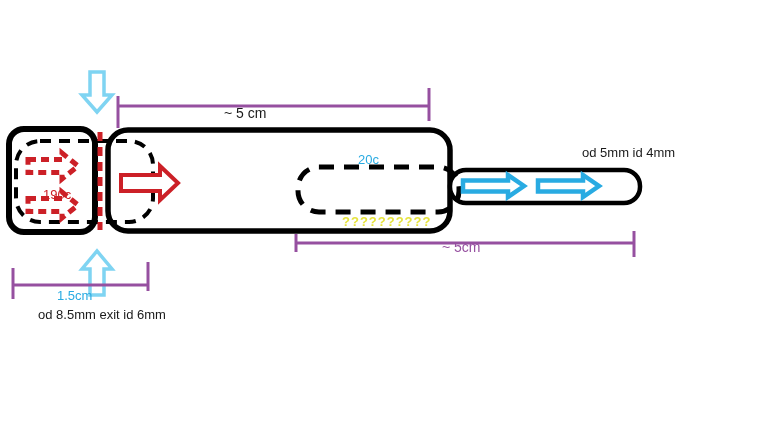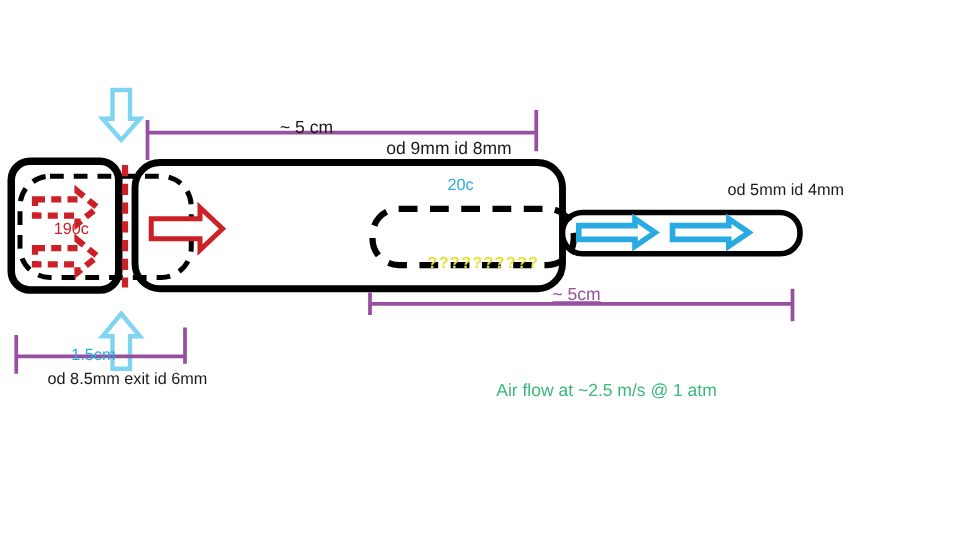--- a/index.html
+++ b/index.html
@@ -19,20 +19,21 @@
     font-family:"Liberation Sans", sans-serif;
     overflow:hidden;
   }
   .canvas svg{position:absolute;left:0;top:0;}
   .lbl{
     position:absolute;
     white-space:nowrap;
     font-size:14px;
     color:var(--ink);
     line-height:1;
+    margin-top:12px;
   }
   .lbl.hot{color:var(--hot);}
   .lbl.cold{color:var(--cold);}
   .lbl.measure{color:var(--measure);}
   .lbl.unknown{color:var(--unknown);font-weight:bold;letter-spacing:1px;}
   .lbl.airflow{color:var(--airflow);}
   .lbl.small{font-size:13px;}
 </style>
 </head>
 <body>
@@ -81,29 +82,27 @@
       <path d="M13,285 H148"></path>
       <path d="M13,268 V299"></path>
       <path d="M148,262 V291"></path>
     </g>
   </svg>
 
   <span class="lbl hot small" style="left:43px;top:176px;">190c</span>
 
   <span class="lbl" style="left:224px;top:94px;">~ 5 cm</span>
 
-  <span class="lbl" style="left:309px;top:111px;">od 9mm id 8mm</span>
 
   <span class="lbl cold small" style="left:358px;top:141px;">20c</span>
 
   <span class="lbl unknown small" style="left:342px;top:203px;">??????????</span>
 
-  <span class="lbl small" style="left:582px;top:145px;text-align:right;">od 5mm id 4mm</span>
+  <span class="lbl small" style="left:582px;top:134px;text-align:right;">od 5mm id 4mm</span>
 
-  <span class="lbl measure" style="left:442px;top:228px;text-decoration:underline;">~ 5cm</span>
+  <span class="lbl measure" style="left:442px;top:228px;">~ 5cm</span>
 
   <span class="lbl cold small" style="left:57px;top:277px;">1.5cm</span>
 
   <span class="lbl small" style="left:38px;top:296px;">od 8.5mm exit id 6mm</span>
 
-  <span class="lbl airflow" style="left:397px;top:305px;">Air flow at ~2.5 m/s @ 1 atm</span>
 
 </div>
 
 </body></html>

